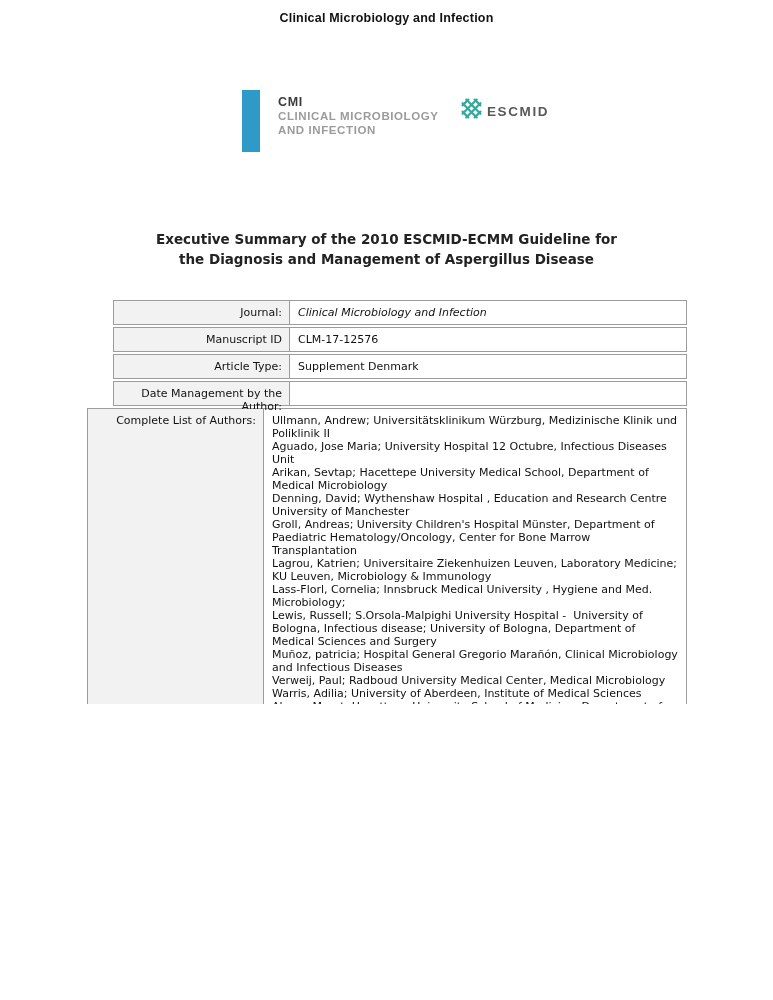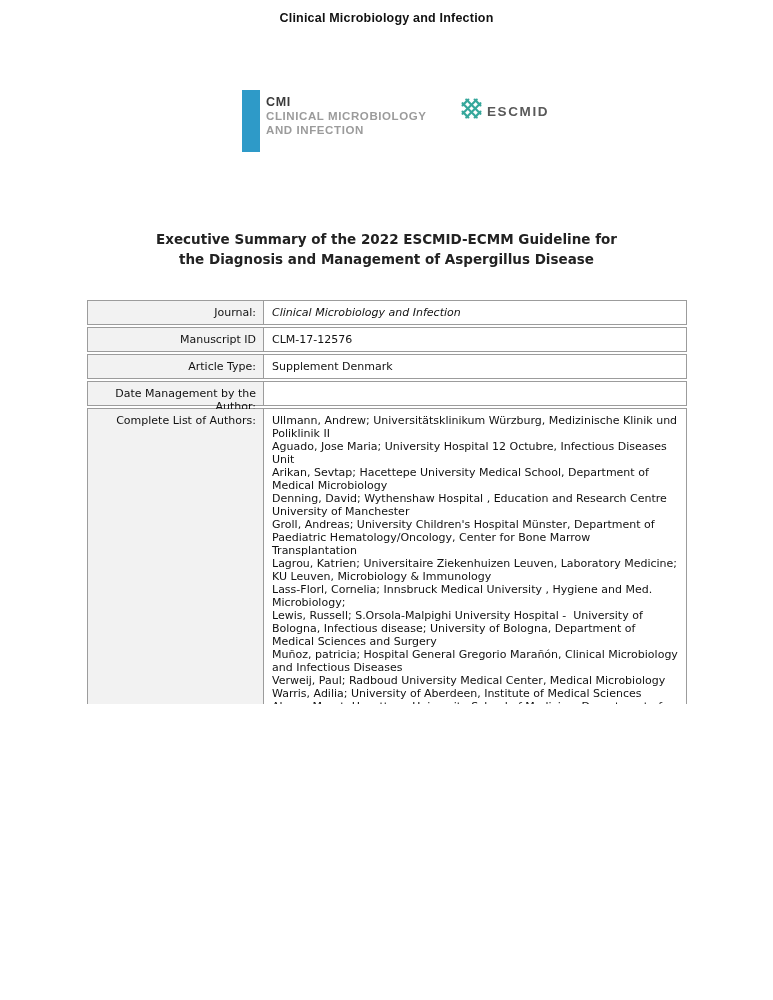--- a/index.html
+++ b/index.html
@@ -37,21 +37,21 @@
     left: 242px;
     top: 90px;
     display: flex;
   }
   .cmi-bar {
     width: 18px;
     height: 62px;
     background: #2e9ac8;
   }
   .cmi-text {
-    margin-left: 6px;
+    margin-left: 18px;
     padding-top: 5px;
     font-family: "Liberation Sans", sans-serif;
     line-height: 14px;
   }
   .cmi-abbr {
     font-size: 12.5px;
     font-weight: bold;
     color: #3b3b3b;
     letter-spacing: 0.6px;
   }
@@ -123,21 +123,21 @@
     color: #111111;
   }
   .tvalue {
     flex: 1 1 auto;
     box-sizing: border-box;
     padding: 5px 8px 4px 8px;
     font-size: 11px;
     color: #111111;
   }
   .tvalue.italic { font-style: italic; }
-  .row-fixed { height: 25px; }
+  .row-fixed { height: 25px; margin-left: 26px; }
   .row-authors { min-height: 504px; }
   .row-authors .tvalue {
     white-space: pre-wrap;
     line-height: 13px;
   }
 </style>
 </head>
 <body>
 
 <div class="page">
@@ -165,21 +165,21 @@
           <path d="M5 1.5 L18.5 15"></path>
           <path d="M1.5 5 L15 18.5"></path>
           <path d="M1.5 13 L7 18.5"></path>
         </g>
       </svg>
     </span>
     <span class="escmid-label">ESCMID</span>
   </div>
 
   <div class="doc-title">
-    <div>Executive Summary of the 2022 ESCMID-ECMM Guideline for</div>
+    <div>Executive Summary of the 2010 ESCMID-ECMM Guideline for</div>
     <div>the Diagnosis and Management of Aspergillus Disease</div>
   </div>
 
   <div class="meta-table">
 
     <div class="trow row-fixed">
       <div class="tlabel">Journal:</div>
       <div class="tvalue italic">Clinical Microbiology and Infection</div>
     </div>
 

